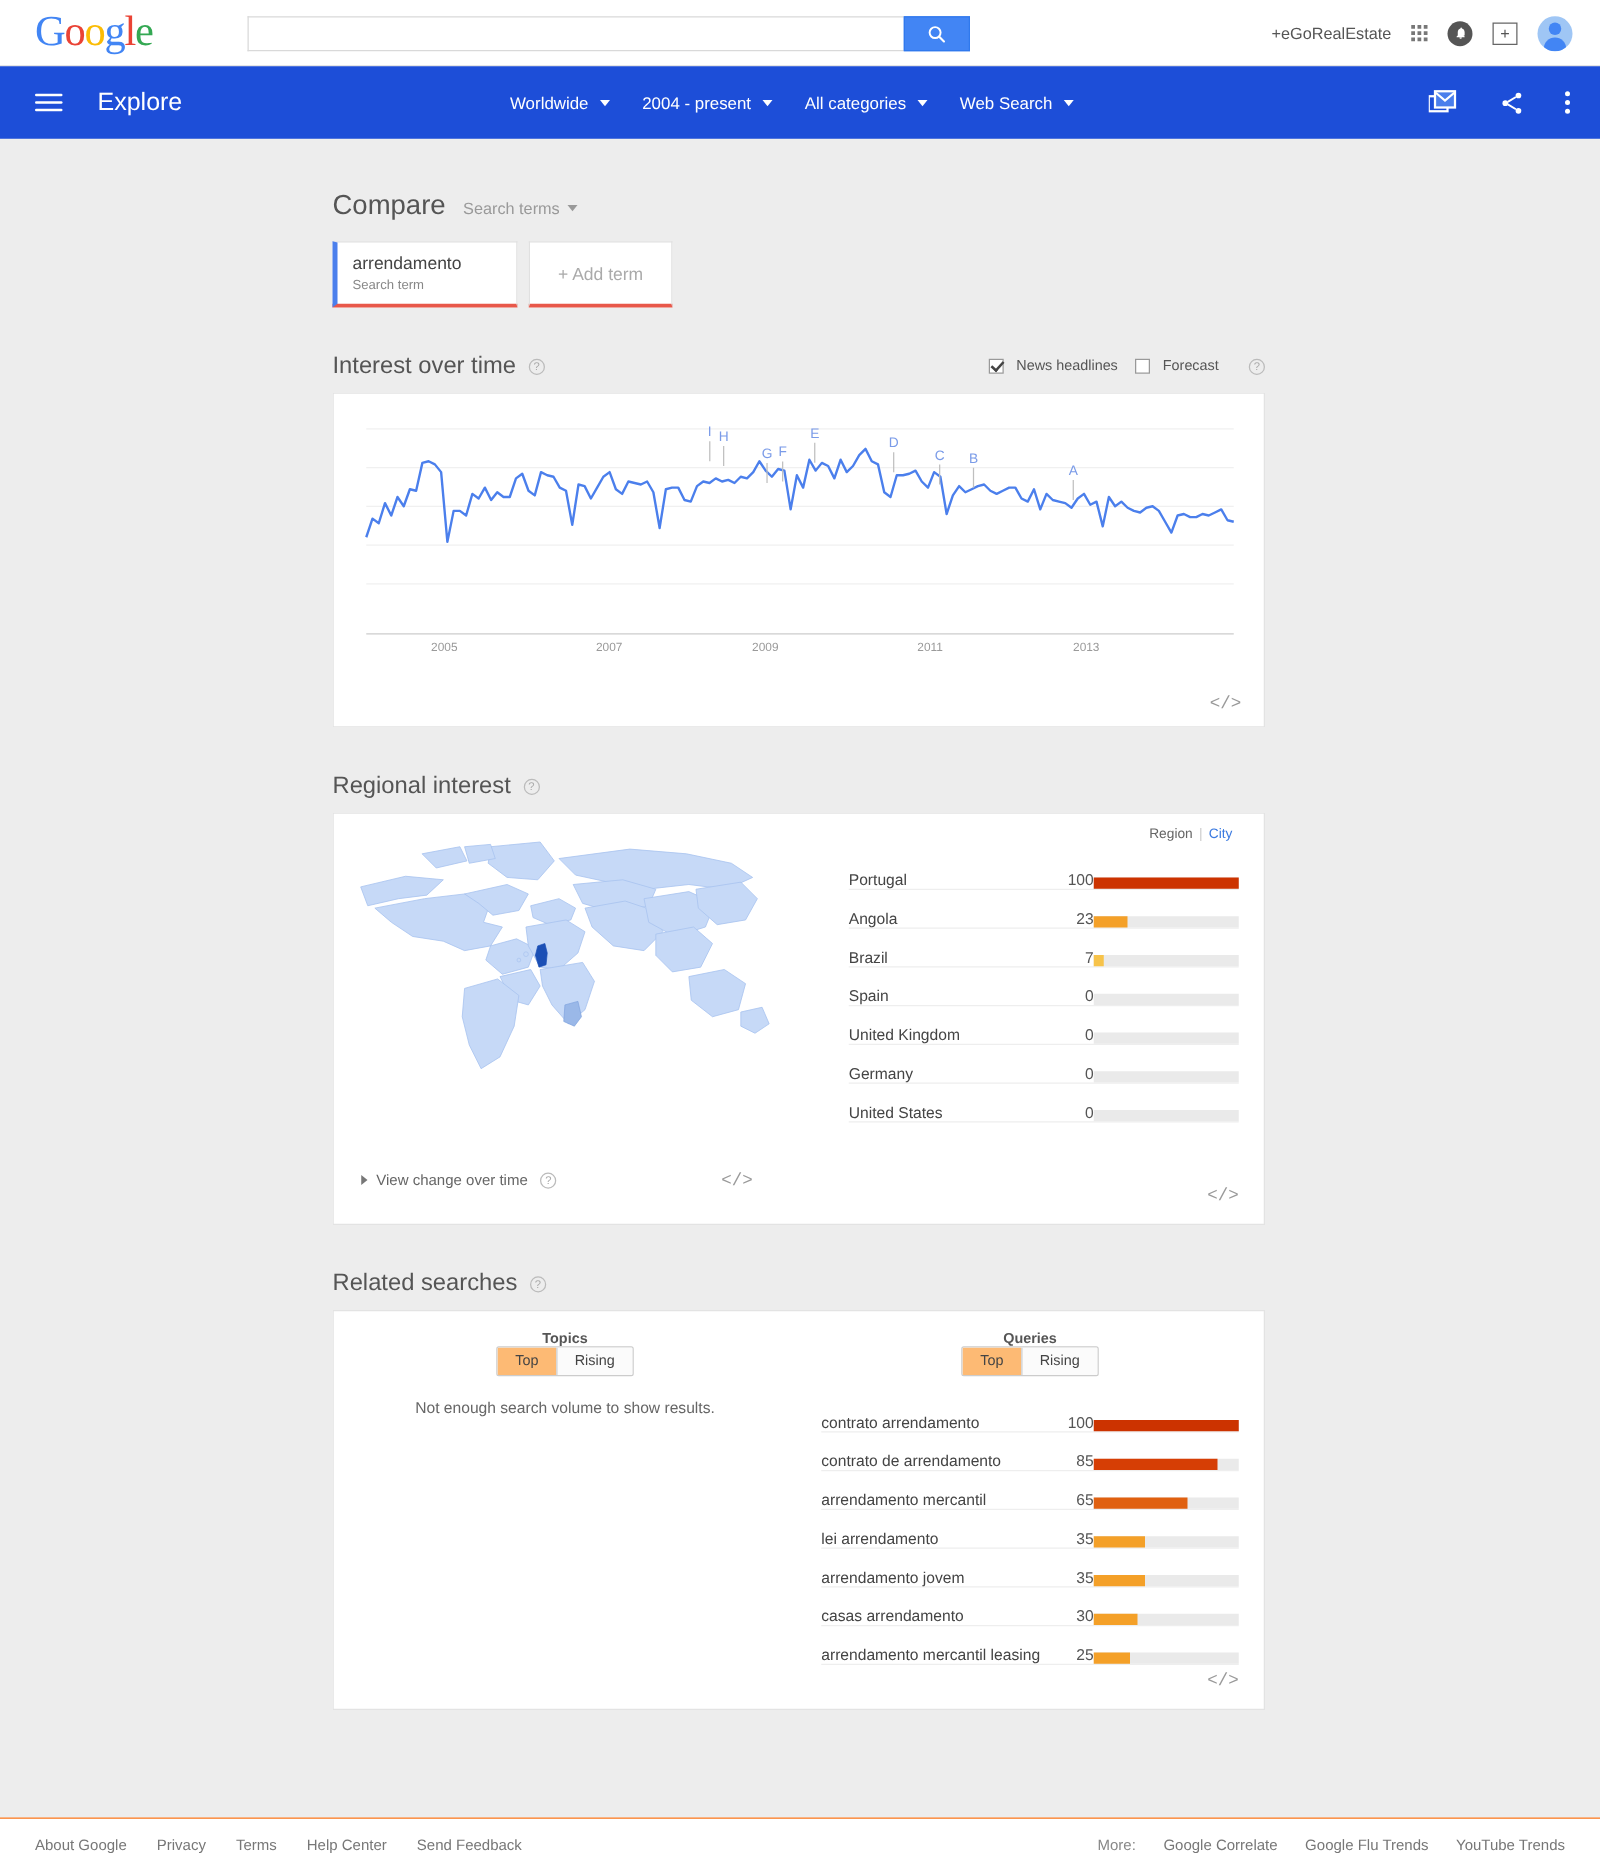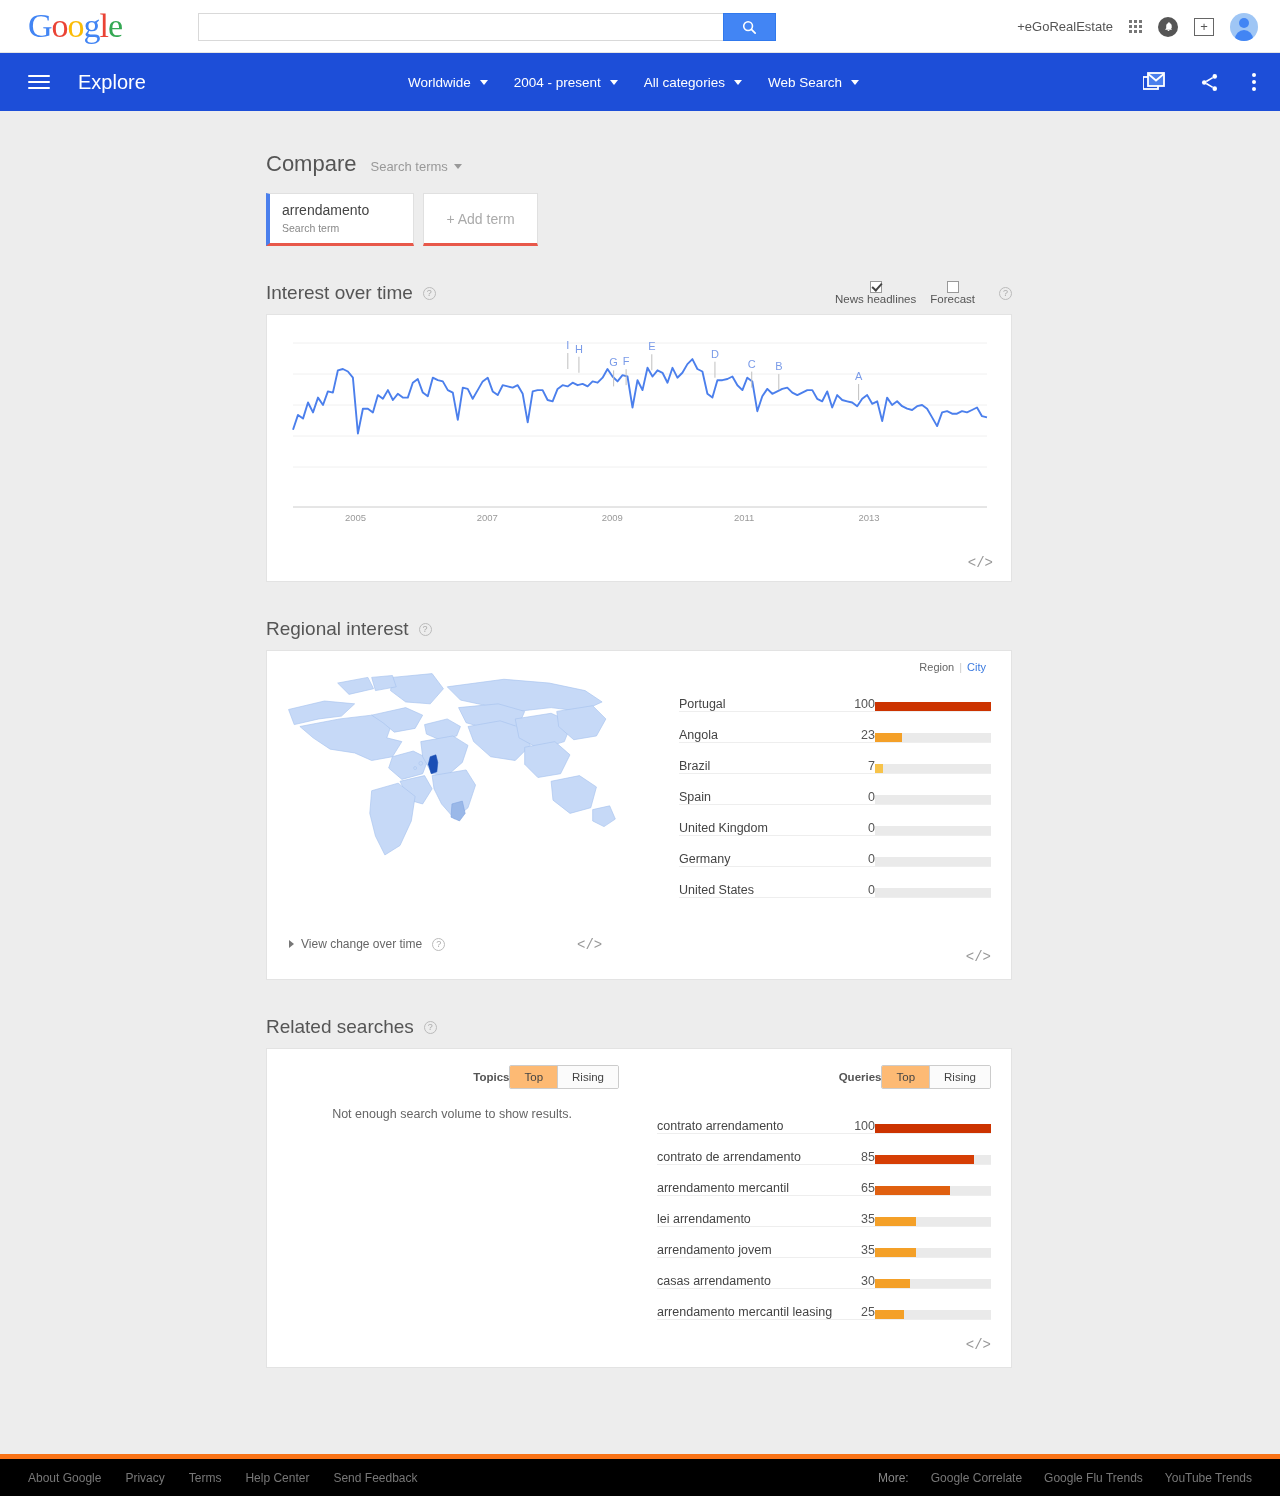--- a/index.html
+++ b/index.html
@@ -78,21 +78,21 @@
     border-bottom:3px solid #e8584a;
     display:flex; align-items:center; justify-content:center;
     font-size:14px; color:#aaa; cursor:pointer;
   }
 
   .sec-head { display:flex; align-items:center; margin-top:36px; margin-bottom:10px; position:relative; }
   .sec-title { font-size:19px; color:#555; font-weight:400; }
   .q { width:13px;height:13px;border-radius:50%;border:1px solid #bbb;color:#aaa;font-size:9px;
        display:inline-flex;align-items:center;justify-content:center;margin-left:10px;cursor:pointer;flex:none; }
   .sec-right { position:absolute; right:0; display:flex; align-items:center; gap:14px; }
-  .cb-item { display:flex;align-items:center;gap:0;font-size:11.5px;color:#555;cursor:pointer;flex-direction:column; }
+  .cb-item { display:flex;align-items:center;gap:10px;font-size:11.5px;color:#555;cursor:pointer; }
   .cbx { width:12px;height:12px;border:1px solid #999;background:#fff;display:inline-block;position:relative;flex:none; }
   .cbx.on::after{content:"";position:absolute;left:3px;top:-1px;width:4px;height:8px;border:solid #444;border-width:0 2px 2px 0;transform:rotate(42deg);}
 
   .card { background:#fff; border:1px solid #e3e3e3; }
 
   
   .chart-card { height:268px; position:relative; padding:14px 18px 0; }
   .embed { position:absolute; right:18px; bottom:10px; font-size:14px; color:#999; cursor:pointer; font-family:"Liberation Mono", monospace; }
 
   
@@ -109,33 +109,33 @@
   .row { display:flex; align-items:flex-end; height:31px; border-bottom:1px solid #eee; font-size:12.5px; color:#444; }
   .row .nm { flex:1; }
   .row .val { width:40px; text-align:right; margin-right:0; color:#555; }
   .bar { width:116px; height:9px; background:#eaeaea; position:relative; }
   .bar i { position:absolute; left:0; top:0; height:9px; display:block; }
   .list-embed { position:absolute; right:20px; bottom:14px; font-size:14px; color:#999; cursor:pointer; font-family:"Liberation Mono", monospace; }
 
   
   .rel-card { height:320px; display:flex; position:relative; }
   .rel-pane { width:50%; padding:16px 20px 0 18px; position:relative; }
-  .rel-head { display:flex; align-items:center; justify-content:flex-end; margin-bottom:14px; }
+  .rel-head { display:flex; align-items:center; justify-content:flex-end; margin-bottom:14px;flex-direction:column; }
   .rel-label { font-size:11.5px; color:#555; font-weight:bold; }
   .seg { display:flex; border:1px solid #ccc; border-radius:2px; overflow:hidden; }
   .seg span { padding:5px 14px; font-size:11.5px; color:#444; background:#f5f5f5; cursor:pointer; }
   .seg span.sel { background:#fdba74; }
   .seg span+span { border-left:1px solid #ccc; background:#fbfbfb; }
   .empty-msg { text-align:center; font-size:12.5px; color:#666; margin-top:18px; }
   .rel-embed { position:absolute; right:20px; bottom:14px; font-size:14px; color:#999; cursor:pointer; font-family:"Liberation Mono", monospace; }
 
   
   .footer {
     position:absolute; left:0; bottom:0; width:1280px; height:42px;
-    background:#000000; border-top:5px solid #f97316;
+    background:#ffffff; border-top:1px solid #f97316;
     display:flex; align-items:center; font-size:12px; color:#777;
   }
   .f-left { margin-left:28px; display:flex; gap:24px; }
   .f-right { position:absolute; right:28px; display:flex; gap:22px; align-items:center; }
   .footer a, .footer span.lk { color:#777; text-decoration:none; cursor:pointer; }
   .f-more { color:#888; }
 </style>
 </head>
 <body>
 

